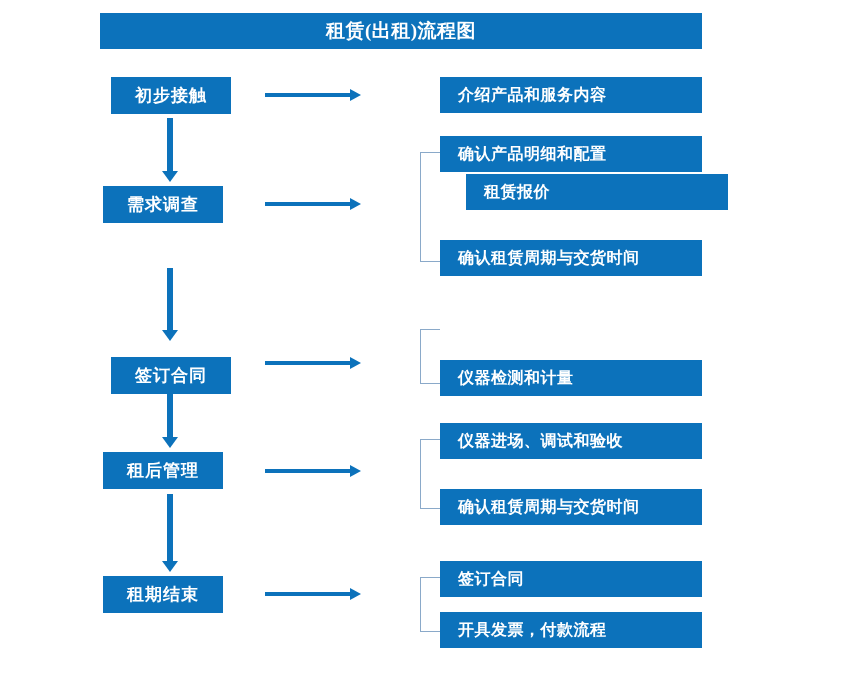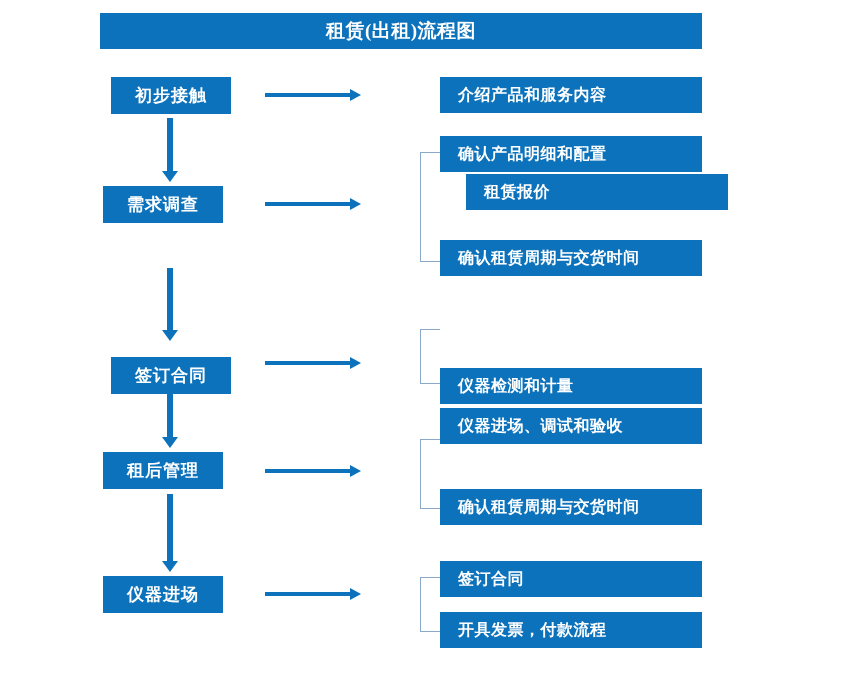--- a/index.html
+++ b/index.html
@@ -129,21 +129,21 @@
 <body>
 
 <div id="canvas">
 
   <div class="title-bar">租赁(出租)流程图</div>
 
   <div class="stage-box" style="top:77px;margin-left:8px;">初步接触</div>
   <div class="stage-box" style="top:186px;">需求调查</div>
   <div class="stage-box" style="top:357px;margin-left:8px;">签订合同</div>
   <div class="stage-box" style="top:452px;text-align:center;">租后管理</div>
-  <div class="stage-box" style="top:576px;">仪器进场</div>
+  <div class="stage-box" style="top:576px;">租期结束</div>
 
   <div class="v-arrow" style="top:118px; height:64px;">
     <div class="shaft" style="height:53px;"></div>
     <div class="head" style="top:53px;"></div>
   </div>
   <div class="v-arrow" style="top:268px; height:73px;">
     <div class="shaft" style="height:62px;"></div>
     <div class="head" style="top:62px;"></div>
   </div>
   <div class="v-arrow" style="top:386px; height:62px;">
@@ -183,21 +183,21 @@
   <div class="bracket" style="top:439px; height:70px;"></div>
 
   <div class="bracket" style="top:577px; height:55px;"></div>
 
   <div class="detail-box" style="top:136px;">确认产品明细和配置</div>
 
   <div class="detail-box" style="top:77px;">介绍产品和服务内容</div>
   <div class="detail-box" style="top:174px;margin-left:26px;">租赁报价</div>
   <div class="detail-box" style="top:240px;">确认租赁周期与交货时间</div>
 
-  <div class="detail-box" style="top:368px;">仪器检测和计量</div>
-
-  <div class="detail-box" style="top:408px;">仪器进场、调试和验收</div>
+  <div class="detail-box" style="top:360px;">仪器检测和计量</div>
+
+  <div class="detail-box" style="top:423px;">仪器进场、调试和验收</div>
   <div class="detail-box" style="top:489px;">确认租赁周期与交货时间</div>
 
   <div class="detail-box" style="top:561px;">签订合同</div>
   <div class="detail-box" style="top:612px;">开具发票，付款流程</div>
 
 </div>
 
 </body></html>

